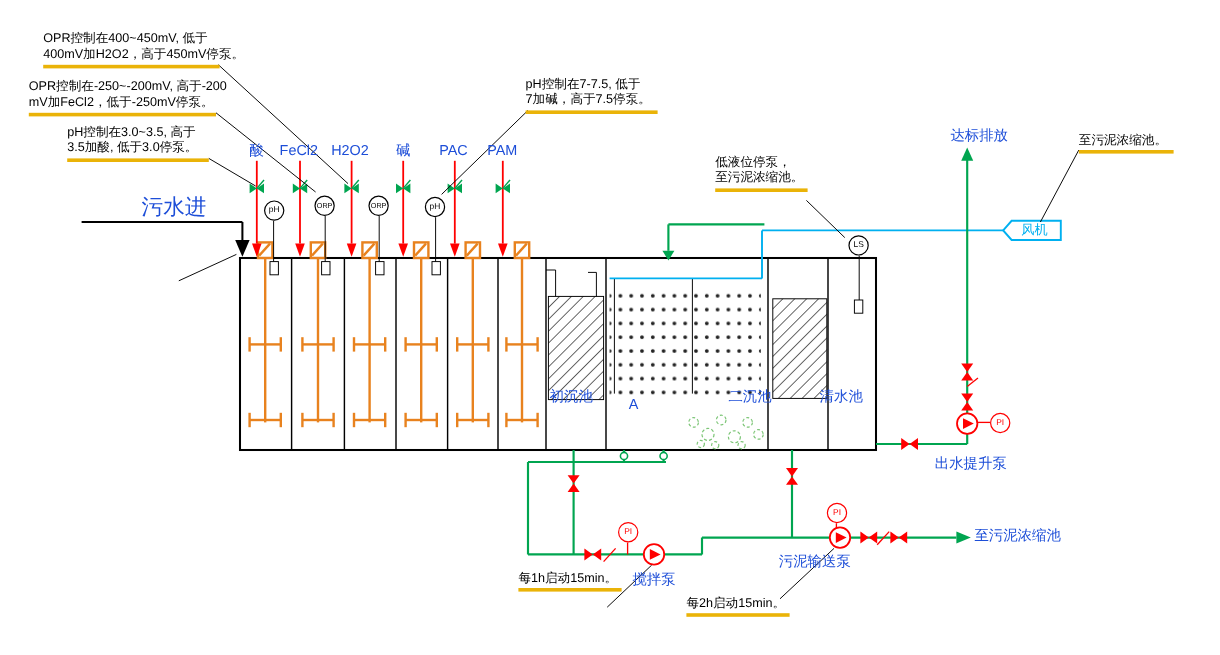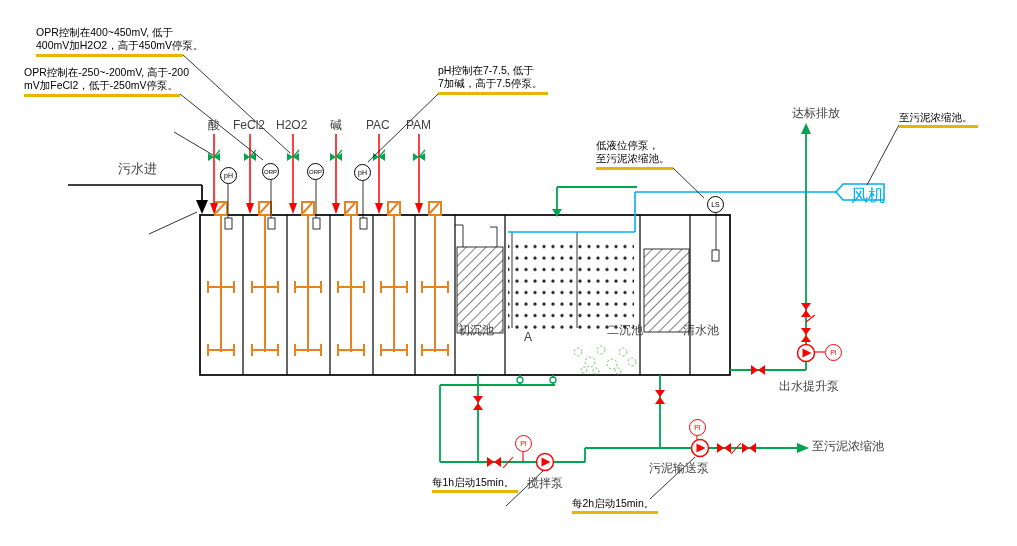--- a/index.html
+++ b/index.html
@@ -1,21 +1,21 @@
 <!DOCTYPE html>
 <html style="--pipe_green: #00a550; --dosing_red: #ff0000; --air_cyan: #00b0f0; --mixer_orange: #e8821e;"><head>
 <meta charset="utf-8">
 <style>
   *{margin:0;padding:0;box-sizing:border-box}
   html,body{background:#fff}
   .canvas{position:relative;width:1017px;height:546px;background:#fff;
           font-family:"Liberation Sans","DejaVu Sans",sans-serif;overflow:hidden;color:#000}
   .canvas > svg{position:absolute;left:0;top:0}
-  .lbl{position:absolute;white-space:nowrap;font-size:12px;line-height:1.15;color:#404040}
-  .big{font-size:13px}
+  .lbl{position:absolute;white-space:nowrap;font-size:12px;line-height:1.15;color:#1d4ed8}
+  .big{font-size:18px}
   .ann{position:absolute;font-size:10.5px;line-height:1.28;color:#000;
        border-bottom:3px solid #eab308;padding-bottom:1px}
   .ann span{display:block;white-space:nowrap}
   .inst{position:absolute;width:17px;height:17px;border:1.2px solid #000;border-radius:50%;
         background:#fff;display:flex;align-items:center;justify-content:center;
         font-size:7px;line-height:1;color:#000;z-index:3}
   .inst.red{border-color:var(--dosing_red,#f00);color:var(--dosing_red,#f00)}
   .cyan{color:var(--air_cyan,#00b0f0)}
   
   .pg {stroke:var(--pipe_green,#00a550);stroke-width:1.8;fill:none}
@@ -226,25 +226,29 @@
   </svg>
 
   <div class="ann" style="left:36px;top:26px;width:147px">
     <span>OPR控制在400~450mV, 低于</span>
     <span>400mV加H2O2，高于450mV停泵。</span>
   </div>
   <div class="ann" style="left:24px;top:66px;width:156px">
     <span>OPR控制在-250~-200mV, 高于-200</span>
     <span>mV加FeCl2，低于-250mV停泵。</span>
   </div>
+  <div class="ann" style="left:56px;top:104px;width:118px">
+    <span>pH控制在3.0~3.5, 高于</span>
+    <span>3.5加酸, 低于3.0停泵。</span>
+  </div>
   <div class="ann" style="left:438px;top:64px;width:110px">
     <span>pH控制在7-7.5, 低于</span>
     <span>7加碱，高于7.5停泵。</span>
   </div>
-  <div class="ann" style="left:596px;top:139px;width:77px">
+  <div class="ann" style="left:596px;top:129px;width:77px">
     <span>低液位停泵，</span>
     <span>至污泥浓缩池。</span>
   </div>
   <div class="ann" style="left:899px;top:111px;width:79px">
     <span>至污泥浓缩池。</span>
   </div>
   <div class="ann" style="left:432px;top:476px;width:86px">
     <span>每1h启动15min。</span>
   </div>
   <div class="ann" style="left:572px;top:497px;width:86px">
@@ -270,15 +274,15 @@
   <div class="lbl big" style="left:118px;top:162px">污水进</div>
   <div class="lbl" style="left:458px;top:324px">初沉池</div>
   <div class="lbl" style="left:524px;top:331px">A</div>
   <div class="lbl" style="left:607px;top:324px">二沉池</div>
   <div class="lbl" style="left:683px;top:324px">清水池</div>
   <div class="lbl" style="left:779px;top:380px">出水提升泵</div>
   <div class="lbl" style="left:527px;top:477px">搅拌泵</div>
   <div class="lbl" style="left:649px;top:462px">污泥输送泵</div>
   <div class="lbl" style="left:812px;top:440px">至污泥浓缩池</div>
   <div class="lbl" style="left:792px;top:107px">达标排放</div>
-  <div class="lbl cyan" style="left:851px;top:186px;font-size:17px">风机</div>
+  <div class="lbl cyan" style="left:851px;top:186px;font-size:11px">风机</div>
 
 </div>
 
 </body></html>

